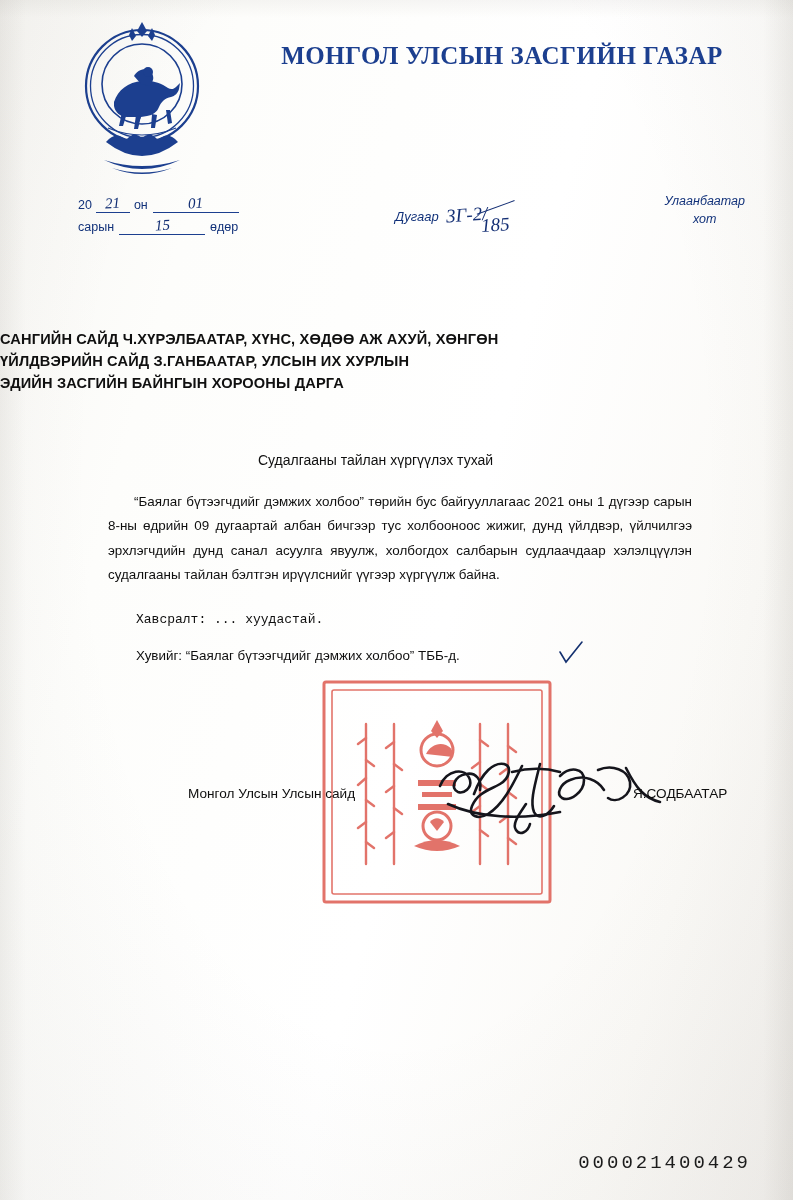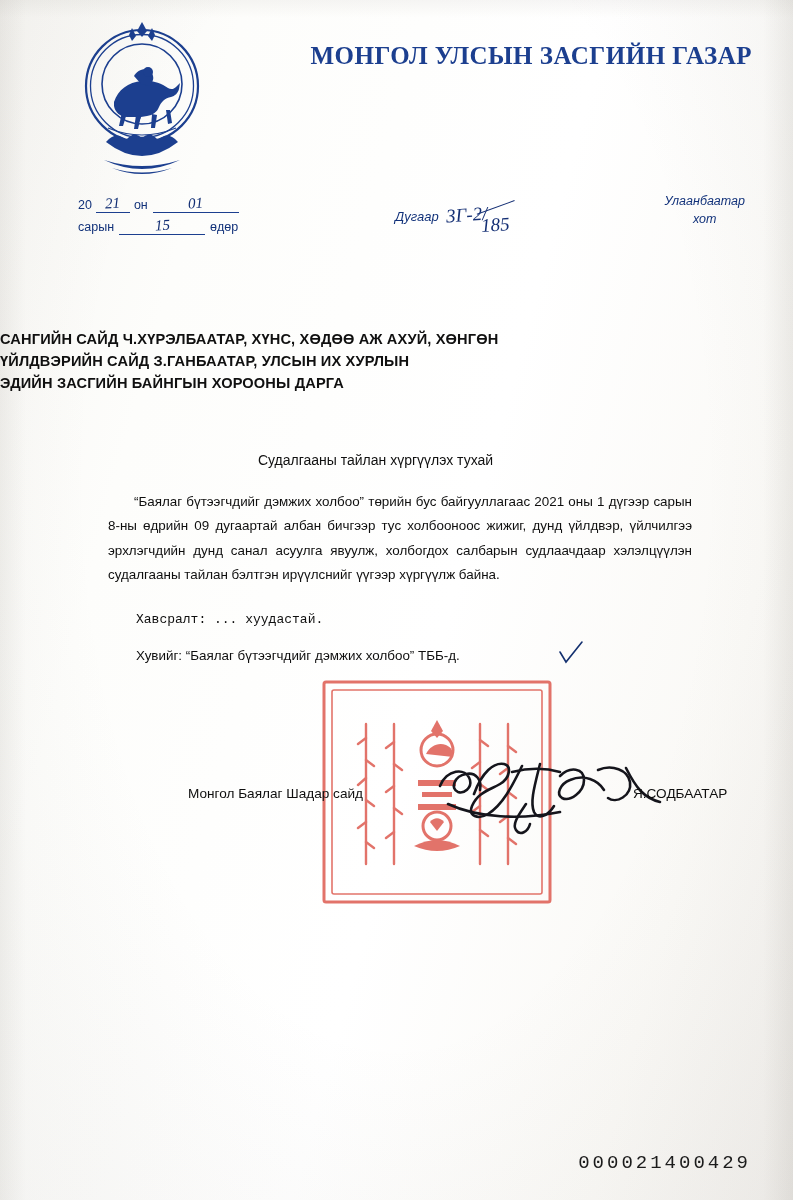--- a/index.html
+++ b/index.html
@@ -48,21 +48,21 @@
   .gov-title {
     position: absolute;
     left: 252px;
     top: 42px;
     width: 500px;
     font-family: "Liberation Serif", serif;
     font-weight: bold;
     font-size: 25px;
     letter-spacing: 0.5px;
     color: #1c3f8f;
-    text-align: right;
+    text-align: center;
     white-space: nowrap;
   }
 
   
   .date-block {
     position: absolute;
     left: 78px;
     top: 190px;
     font-family: "Liberation Sans", sans-serif;
     font-size: 12.5px;
@@ -400,18 +400,18 @@
         <path d="M110 22 c-6 24 -10 38 -6 48 c4 8 14 4 20 -6"></path>
         <path d="M130 34 c10 -10 24 -8 24 4 c0 12 -14 22 -22 18 c-6 -4 -2 -14 8 -18 c14 -6 28 0 34 10"></path>
         <path d="M168 28 c14 -6 30 0 32 12 c2 14 -14 22 -22 16"></path>
         <path d="M196 26 c10 20 18 30 34 34"></path>
         <path d="M18 62 c30 14 72 16 112 8"></path>
         <path d="M96 62 c-8 12 -14 20 -10 26 c4 6 12 2 14 -6"></path>
       </g>
     </svg>
   </div>
 
-  <div class="sig-title">Монгол Баялаг Шадар сайд</div>
+  <div class="sig-title">Монгол Улсын Улсын сайд</div>
   <div class="sig-name">Я.СОДБААТАР</div>
 
   <div class="doc-number">000021400429</div>
 
 </div>
 
 </body></html>

